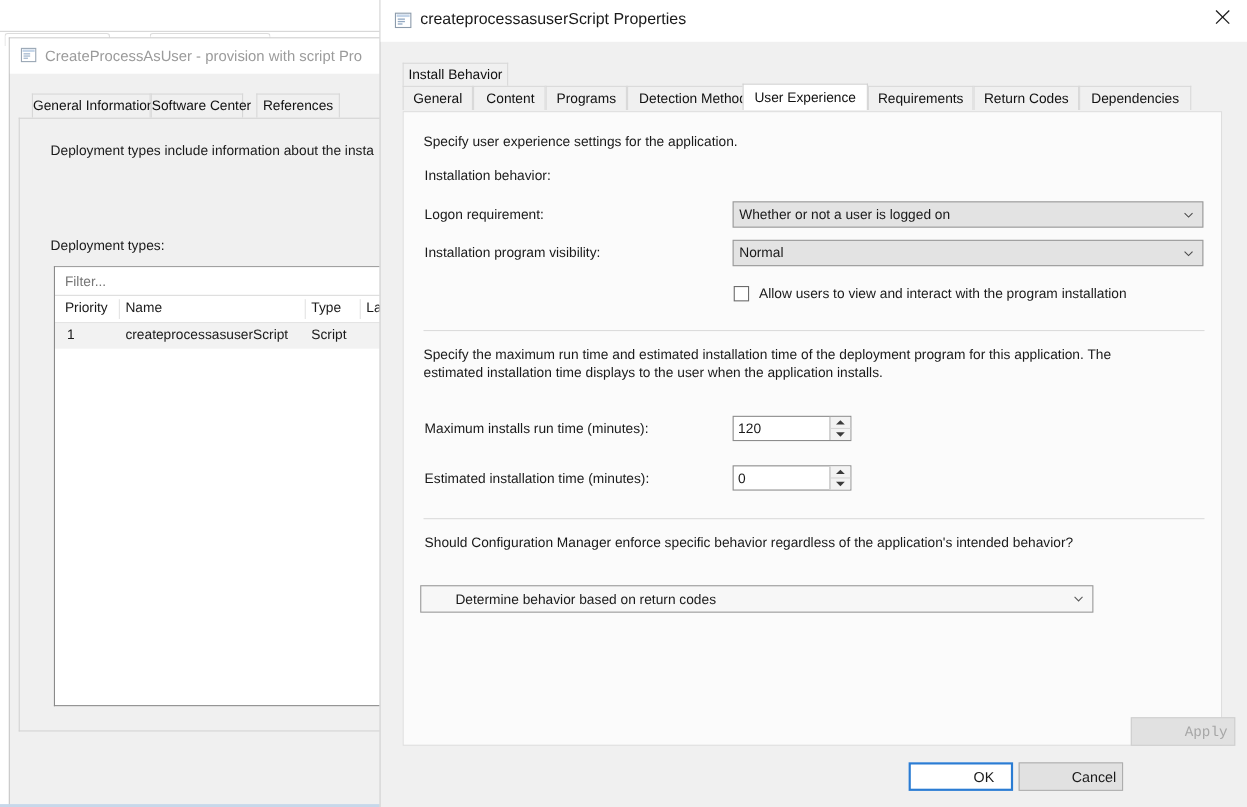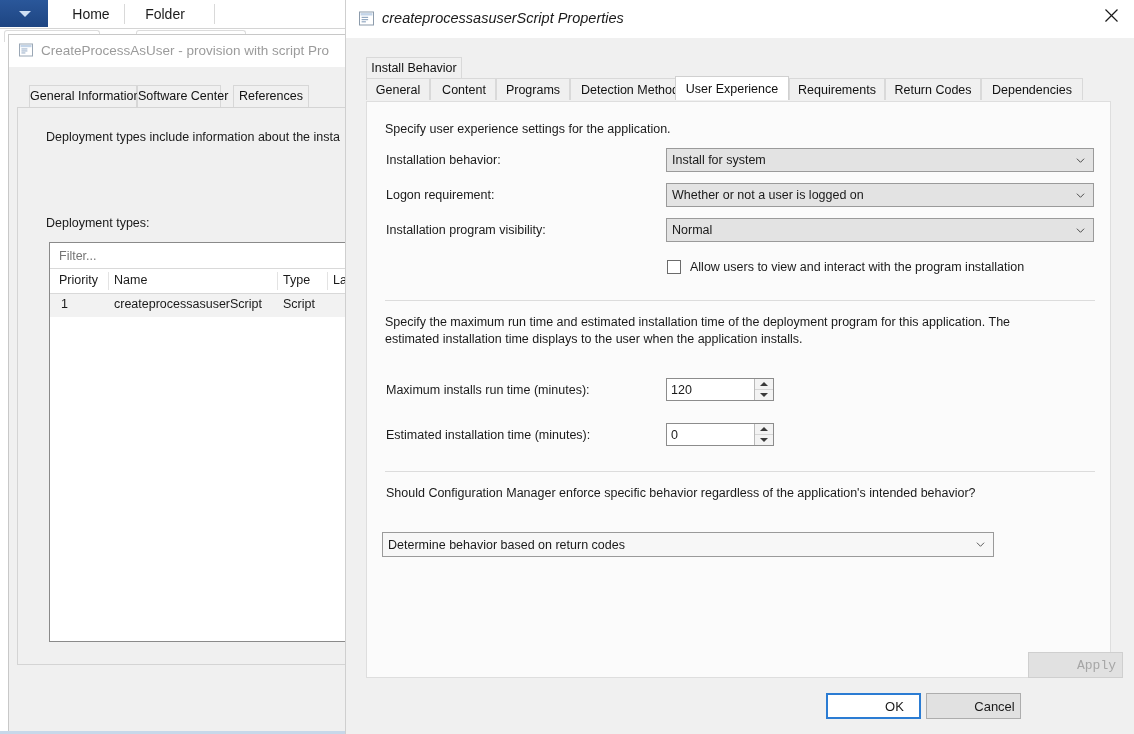--- a/index.html
+++ b/index.html
@@ -120,21 +120,21 @@
     background: #f0f0f0;
     border-left: 1px solid #cfcfcf;
   }
   .dlg-titlebar {
     position: absolute; left: 0; top: 0; width: 788px; height: 38px;
     background: #ffffff;
   }
   .dlg-titlebar .ico { position: absolute; left: 12px; top: 10px; width: 17px; height: 17px; }
   .dlg-title-text {
     position: absolute; left: 36px; top: 10px;
-    font-size: 14.5px; color: #1a1a1a; white-space: nowrap; font-style: italic;
+    font-size: 14.5px; color: #1a1a1a; white-space: nowrap;
   }
   .dlg-close {
     position: absolute; right: 0; top: 0; width: 46px; height: 31px;
     display:flex; align-items:center; justify-content:center;
     cursor: default;
   }
 
   
   .tabstrip { position: absolute; left: 0; top: 38px; width: 788px; height: 65px; }
   .tab-row1 { position: absolute; left: 0; top: 19px; height: 21px; }
@@ -225,29 +225,20 @@
     position:absolute; left:0; bottom:0; width:352px; height:3px; background:#c7d8ea;
   }
 </style>
 </head>
 <body>
 
 <div id="root">
 
   <div class="bg-window">
 
-    <div class="ribbon-tabbar">
-      <div class="ribbon-appbtn">
-        <span class="caret"></span>
-      </div>
-      <div class="ribbon-tab home">Home</div>
-      <div class="ribbon-tab-sep" style="left:124px;"></div>
-      <div class="ribbon-tab folder">Folder</div>
-      <div class="ribbon-tab-sep" style="left:214px;"></div>
-    </div>
     <div class="ribbon-body"></div>
     <div class="ribbon-group-edge" style="left:4px;width:96px;"></div>
     <div class="ribbon-group-edge" style="left:136px;width:110px;"></div>
 
     <div class="props-window">
       <div class="props-title">
         <span class="ico">
           <svg width="16" height="16" viewBox="0 0 16 16">
             <rect x="1.5" y="2" width="13" height="12" fill="#ffffff" stroke="#9aa7b5"></rect>
             <rect x="2.5" y="3" width="11" height="2.2" fill="#c3d4e8"></rect>
@@ -328,26 +319,20 @@
         <div class="dtab" style="left:539px;width:96px;">Return Codes</div>
         <div class="dtab" style="left:635px;width:102px;">Dependencies</div>
       </div>
     </div>
 
     <div class="tabpanel">
 
       <div class="lbl" style="left:18px;top:20px;">Specify user experience settings for the application.</div>
 
       <div class="lbl" style="left:19px;top:51px;">Installation behavior:</div>
-      <div class="combo" style="left:299px;top:46px;width:428px;">
-        <span class="cv">Install for system</span>
-        <svg class="chev" viewBox="0 0 10 10">
-          <polyline points="1,3 5,7 9,3" fill="none" stroke="#4a4a4a" stroke-width="1.1"></polyline>
-        </svg>
-      </div>
 
       <div class="lbl" style="left:19px;top:86px;">Logon requirement:</div>
       <div class="combo" style="left:299px;top:81px;width:428px;">
         <span class="cv">Whether or not a user is logged on</span>
         <svg class="chev" viewBox="0 0 10 10">
           <polyline points="1,3 5,7 9,3" fill="none" stroke="#4a4a4a" stroke-width="1.1"></polyline>
         </svg>
       </div>
 
       <div class="lbl" style="left:19px;top:121px;">Installation program visibility:</div>
@@ -390,21 +375,21 @@
           <span class="b">
               <span class="tri-dn"></span>
             </span>
         </span>
       </div>
 
       <div class="hr" style="left:18px;top:369px;width:710px;"></div>
 
       <div class="lbl" style="left:19px;top:384px;">Should Configuration Manager enforce specific behavior regardless of the application's intended behavior?</div>
 
-      <div class="combo light" style="left:15px;top:430px;width:612px;height:25px;">
+      <div class="combo light" style="left:15px;top:430px;width:612px;height:25px;padding-left:26px;">
         <span class="cv">Determine behavior based on return codes</span>
         <svg class="chev" viewBox="0 0 10 10">
           <polyline points="1,3 5,7 9,3" fill="none" stroke="#5a5a5a" stroke-width="1.1"></polyline>
         </svg>
       </div>
     </div>
 
     <div class="btn default" style="left:480px;top:693px;width:95px;">OK</div>
     <div class="btn" style="left:580px;top:693px;width:95px;">Cancel</div>
     <div class="btn disabled" style="left:682px;top:652px;width:95px;font-family:Liberation Mono, monospace;">Apply</div>

